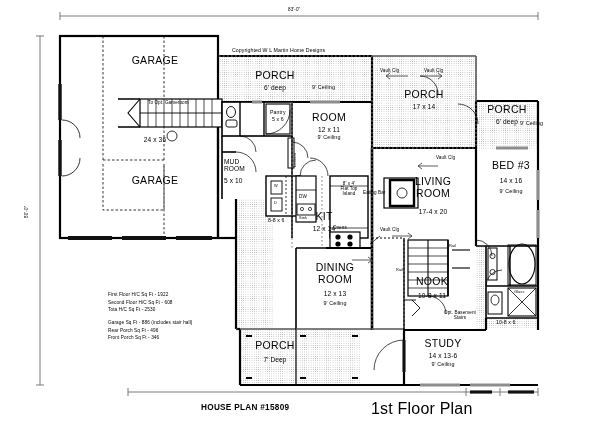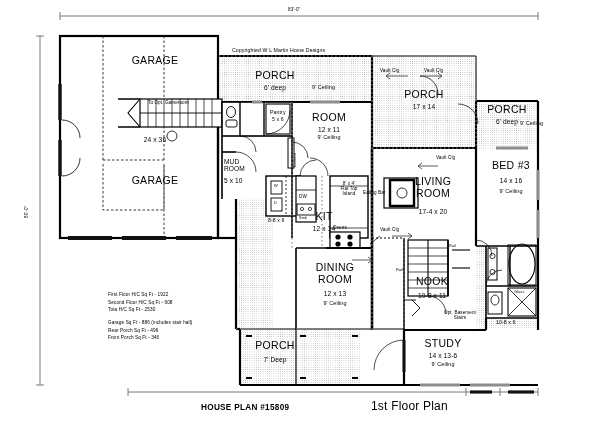--- a/index.html
+++ b/index.html
@@ -10,21 +10,21 @@
   .rm{text-align:center;font-weight:400;}
   .rmname{font-size:10.5px;letter-spacing:.3px;}
   .rmdim{font-size:6.6px;}
   .rmclg{font-size:5.4px;}
   .tiny{font-size:4.6px;}
   .tiny2{font-size:5.2px;}
   .micro{font-size:3.9px;}
   .dimtxt{font-size:4.6px;}
   .vert{transform:rotate(-90deg);transform-origin:left top;}
   .footer{font-size:8.2px;font-weight:700;letter-spacing:.3px;}
-  .footer2{font-size:12px;letter-spacing:.2px;}
+  .footer2{font-size:16px;letter-spacing:.2px;}
   .specs{font-size:4.7px;line-height:1.62;white-space:pre;}
   .hatch{position:absolute;
     background-image:radial-gradient(#9a9a9a .45px,transparent .5px);
     background-size:2.2px 2.2px;opacity:.85;}
   svg{position:absolute;left:0;top:0;overflow:visible;}
 </style>
 </head>
 <body>
 
 <div id="plan">

